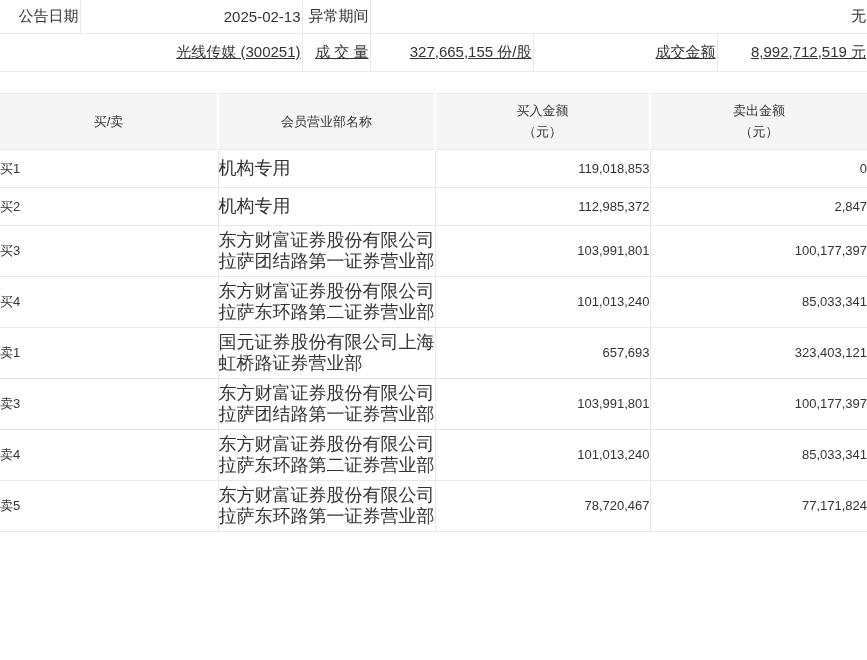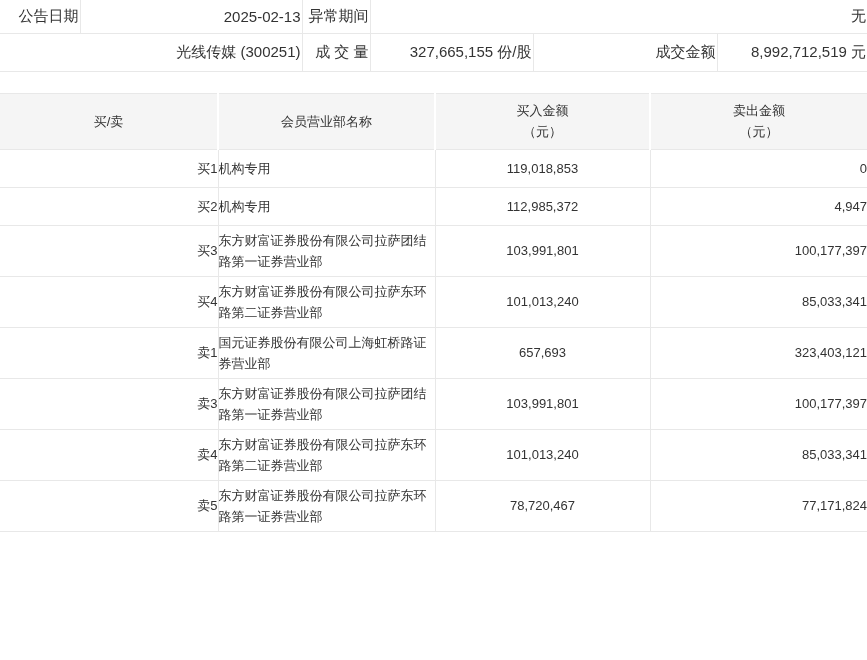--- a/index.html
+++ b/index.html
@@ -27,21 +27,21 @@
   table.summary td {
     box-sizing: border-box;
     border-bottom: 1px solid #e8e8e8;
     vertical-align: middle;
     white-space: nowrap;
     overflow: hidden;
     color: #333333;
     text-align: right;
   }
   table.summary tr.r1 td { height: 33px; }
-  table.summary tr.r2 td { height: 38px; }
+  table.summary tr.r2 td { height: 38px; text-decoration: underline; }
   table.summary tr.r3 td { height: 39px; }
   td.vline { border-left: 1px solid #e8e8e8; }
   td.pl8  { padding-left: 8px; }
   td.pl12 { }
   td.pl6  { }
   td.pl17 { padding-left: 17px; }
   td.pl19 { padding-left: 19px; }
   td.pl10 { padding-left: 10px; }
 
   
@@ -71,29 +71,29 @@
   table.trades td {
     box-sizing: border-box;
     height: 38px;
     border-bottom: 1px solid #e8e8e8;
     vertical-align: middle;
     line-height: 21px;
     padding: 4px 0;
     color: #333333;
   }
   table.trades td + td { border-left: 1px solid #e8e8e8; }
-  td.side { text-align: right; }
+  td.side { text-align: left; }
   td.branch {
     text-align: left;
     padding-left: 5px;
     padding-right: 4px;
-    font-size: 13px;
+    font-size: 18px;
     word-break: break-all;
   }
-  td.amt  { text-align: center; padding-right: 6px; }
+  td.amt  { text-align: right; padding-right: 6px; }
   td.amt2 { text-align: right; padding-right: 10px; }
 </style>
 </head>
 <body>
 
 <div class="page">
 
   <table class="summary">
     <colgroup>
       <col style="width:80px">
@@ -148,21 +148,21 @@
       <td class="side">买1</td>
       <td class="branch">机构专用</td>
       <td class="amt">119,018,853</td>
       <td class="amt2">0</td>
     </tr>
 
     <tr>
       <td class="side">买2</td>
       <td class="branch">机构专用</td>
       <td class="amt">112,985,372</td>
-      <td class="amt2">4,947</td>
+      <td class="amt2">2,847</td>
     </tr>
 
     <tr>
       <td class="side">买3</td>
       <td class="branch">东方财富证券股份有限公司拉萨团结路第一证券营业部</td>
       <td class="amt">103,991,801</td>
       <td class="amt2">100,177,397</td>
     </tr>
 
     <tr>

